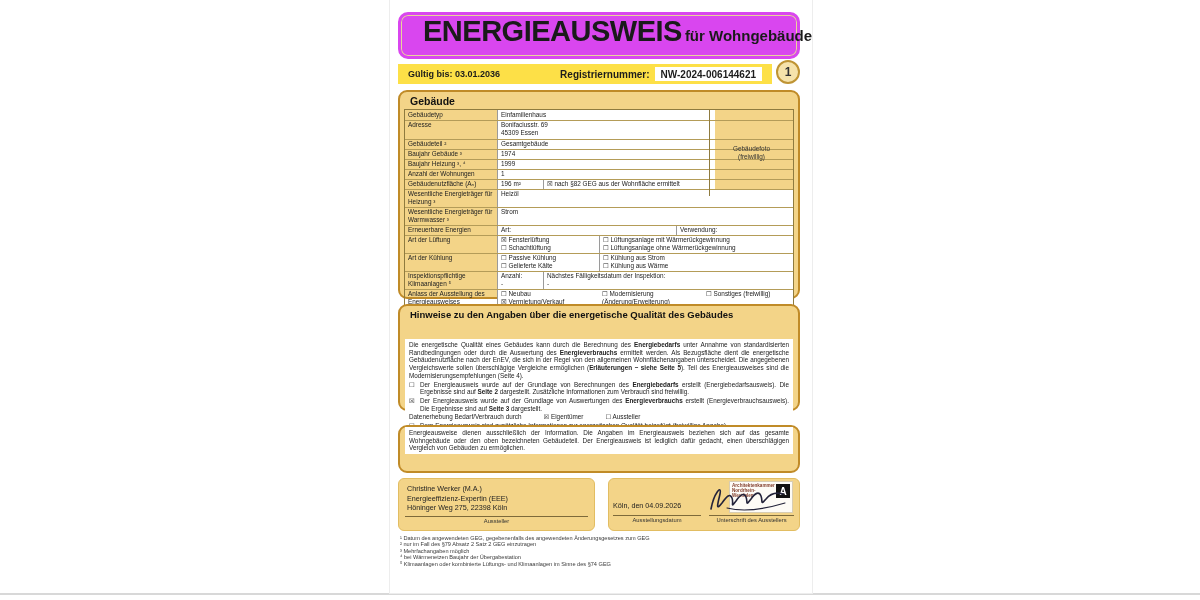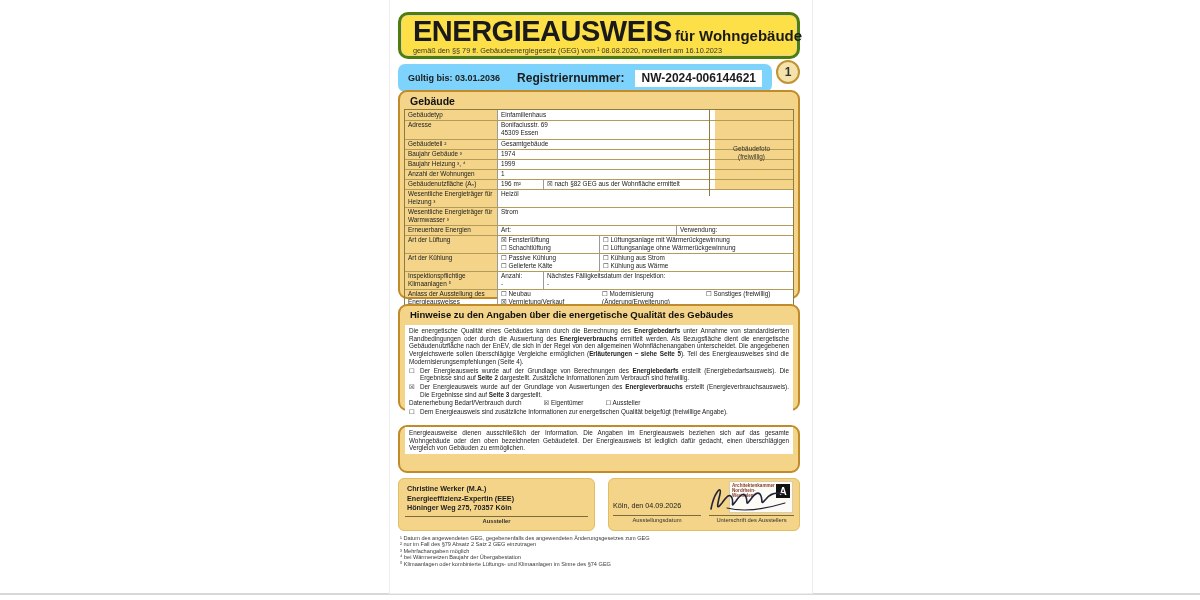--- a/index.html
+++ b/index.html
@@ -7,42 +7,42 @@
               font-family:"Liberation Sans","DejaVu Sans",sans-serif; color:#1c1c1c; }
   .stage { position:relative; width:1200px; height:600px; }
   .page { position:absolute; left:390px; top:0; width:422px; height:593px;
           background:#fff; box-shadow:0 0 0 1px #ededed; }
   .bottom-strip { position:absolute; left:0; top:593px; width:1200px; height:2px; background:#d8d8d8; }
   .deco-circle { position:absolute; left:735px; top:-34px; width:42px; height:42px;
                  border-radius:50%; border:5px solid #e8e8e8; background:#fdfdfd; }
 
   
   .title-box { position:absolute; left:8px; top:12px; width:402px; height:47px;
-               background:#fde047; border:3px solid #4d7c0f; border-radius:10px;
-               box-shadow: inset 0 0 0 1px #e8d49a; padding:1px 12px 0; }
+               background:#d946ef; border:3px solid #d946ef; border-radius:10px;
+               box-shadow: inset 0 0 0 1px #e8d49a; padding:1px 22px 0; }
   .title-line { white-space:nowrap; }
   .title-main { font-size:29px; font-weight:bold; letter-spacing:-0.5px; color:#1a1a1a; line-height:30px; }
   .title-suffix { font-size:15px; font-weight:bold; color:#1a1a1a; margin-left:3px; }
   .title-sub { font-size:7.3px; color:#333; margin-top:0px; }
 
   
-  .validity-bar { position:absolute; left:8px; top:64px; width:374px; height:28px;
-                  background:#7dd3fc; border-radius:7px; display:flex; align-items:center;
+  .validity-bar { position:absolute; left:8px; top:64px; width:374px; height:20px;
+                  background:#fde047; border-radius:0; display:flex; align-items:center;
                   justify-content:space-between; padding:0 10px; }
   .validity-left { font-size:9px; font-weight:bold; }
-  .validity-right { font-size:12px; font-weight:bold; display:flex; align-items:center; gap:11px; }
+  .validity-right { font-size:10px; font-weight:bold; display:flex; align-items:center; gap:5px; }
   .chip { background:#fff; padding:1.5px 6px; font-weight:bold; }
   .page-badge { position:absolute; left:386px; top:60px; width:24px; height:24px; border-radius:50%;
                 background:#f6e3ab; border:2px solid #bf9434; display:flex; align-items:center;
                 justify-content:center; font-size:12px; font-weight:bold; color:#333; }
 
   
   .box { position:absolute; background:#f3d488; border:2px solid #c08b28; border-radius:9px; }
   .box-title { font-weight:bold; font-size:10.5px; color:#111; padding:3px 10px 3px;border-radius:6px; }
-  .box-title-sm { font-weight:bold; font-size:9.5px; color:#111; padding:3px 10px 5px; }
+  .box-title-sm { font-weight:bold; font-size:9.5px; color:#111; padding:3px 10px 19px; }
 
   
   .gtable { position:absolute; left:4px; right:4px; top:17px; border:1px solid #8f7b3f; }
   .trow { display:flex; border-top:1px solid #b49c58; align-items:stretch; }
   .trow:first-child { border-top:none; }
   .tlabel { width:92px; flex:none; padding:0.5px 3px; font-size:6.4px; line-height:8px; color:#222; }
   .tval { background:#fff; border-left:1px solid #9a9a9a; padding:0.5px 3px;
           font-size:6.4px; line-height:8px; color:#222; }
   .grow { flex:1; }
   .w218 { width:218px; flex:none; }
@@ -90,21 +90,20 @@
 <div class="stage">
   <div class="deco-circle"></div>
   <div class="bottom-strip"></div>
 
   <div class="page">
 
     <div class="title-box">
       <div class="title-line">
         <span class="title-main">ENERGIEAUSWEIS</span><span class="title-suffix">für Wohngebäude</span>
       </div>
-      <div class="title-sub">gemäß den §§ 79 ff. Gebäudeenergiegesetz (GEG) vom ¹  08.08.2020, novelliert am 16.10.2023</div>
     </div>
 
     <div class="validity-bar">
       <span class="validity-left">Gültig bis: 03.01.2036</span>
       <span class="validity-right">
         <span>Registriernummer:</span>
         <span class="chip">NW-2024-006144621</span>
       </span>
     </div>
     <div class="page-badge">1</div>
@@ -259,25 +258,25 @@
           <span class="bx">☐</span>
           <span>Dem Energieausweis sind zusätzliche Informationen zur energetischen Qualität beigefügt (freiwillige Angabe).</span>
         </div>
       </div>
     </div>
 
     <div class="box" style="left:8px; top:425px; width:402px; height:48px;">
       <div class="panel">Energieausweise dienen ausschließlich der Information. Die Angaben im Energieausweis beziehen sich auf das gesamte Wohngebäude oder den oben bezeichneten Gebäudeteil. Der Energieausweis ist lediglich dafür gedacht, einen überschlägigen Vergleich von Gebäuden zu ermöglichen.</div>
     </div>
 
-    <div class="plain-box" style="left:8px; top:478px; width:197px; height:53px;font-weight:bold;">
+    <div class="plain-box" style="left:8px; top:478px; width:197px; height:53px;">
       <div class="issuer-lines">
         <div>Christine Werker (M.A.)</div>
         <div>Energieeffizienz-Expertin (EEE)</div>
-        <div>Höninger Weg 275, 70357 Köln</div>
+        <div>Höninger Weg 275, 22398 Köln</div>
       </div>
       <div class="uline"></div>
       <div class="ulabel">Aussteller</div>
     </div>
 
     <div class="plain-box" style="left:218px; top:478px; width:192px; height:53px;">
       <div class="stamp">
         <div class="stamp-text">
           <div>Architektenkammer</div>
           <div>Nordrhein-Westfalen</div>

